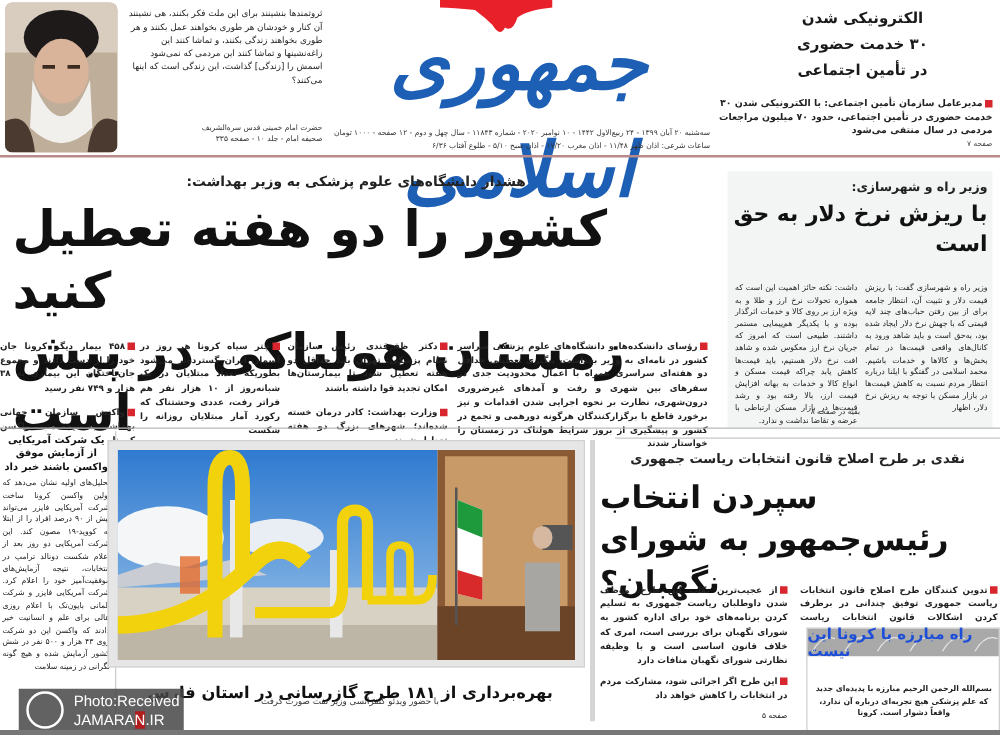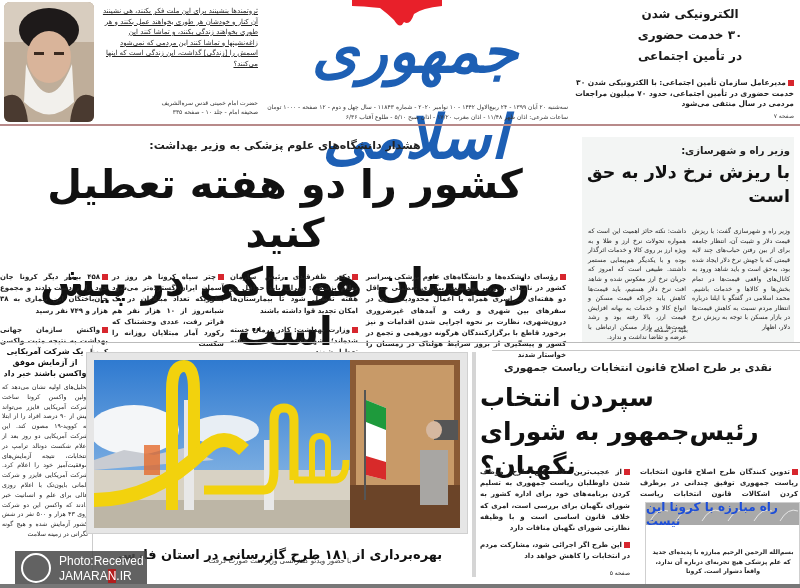--- a/index.html
+++ b/index.html
@@ -5,36 +5,36 @@
     * { box-sizing: border-box; margin: 0; padding: 0; }
     html, body { width: 800px; height: 588px; overflow: hidden; background: #ffffff; }
     body { position: relative; font-family: "DejaVu Sans", sans-serif; color: #1a1a1a; direction: rtl; }
     .abs { position: absolute; }
     .rule { position: absolute; height: 2px; background: #b88a8a; }
     .thin-rule { position: absolute; height: 1px; background: #c8c8c8; }
 
     
     .portrait { left: 4px; top: 2px; width: 90px; height: 120px; border-radius: 6px; overflow: hidden; background: #c9b9a8; direction: ltr; }
     .portrait svg { width: 100%; height: 100%; display: block; }
-    .quote { left: 98px; top: 6px; width: 160px; font-size: 7px; line-height: 10.5px; color: #222; text-decoration: underline; }
+    .quote { left: 98px; top: 6px; width: 160px; font-size: 7px; line-height: 10.5px; color: #222; }
     .quote-src { left: 98px; top: 98px; width: 160px; font-size: 6px; line-height: 9px; text-align: right; color: #333; }
 
     .logo { left: 270px; top: 0; width: 290px; height: 100px; direction: ltr; }
     .logo-text { position: absolute; left: 0; top: 8px; width: 290px; text-align: center; font-family: "DejaVu Serif", serif; font-weight: bold; font-style: italic; font-size: 60px; color: #1d5fb4; direction: rtl; line-height: 86px; letter-spacing: -2px; }
     .logo-splash { position: absolute; left: 82px; top: 0; width: 90px; height: 30px; }
 
     .dateline { left: 262px; top: 102px; width: 306px; font-size: 6px; line-height: 10px; text-align: right; color: #333; }
 
     .top-right-title { left: 590px; top: 4px; width: 200px; text-align: center; font-weight: bold; font-size: 12px; line-height: 21px; color: #1a1a1a; }
     .top-right-body { left: 572px; top: 78px; width: 222px; font-size: 7.5px; line-height: 10.5px; text-align: right; font-weight: bold; color: #222; }
     .top-right-page { left: 572px; top: 110px; width: 222px; font-size: 6px; text-align: right; color: #444; }
 
     
     .kicker-main { left: 10px; top: 139px; width: 550px; text-align: center; font-size: 11px; font-weight: bold; color: #222; }
-    .headline-main { left: 10px; top: 160px; width: 550px; text-align: center; font-size: 40px; font-weight: bold; line-height: 49px; color: #111; font-family: "DejaVu Sans", sans-serif; letter-spacing: -1px; }
+    .headline-main { left: 10px; top: 160px; width: 550px; text-align: left; font-size: 40px; font-weight: bold; line-height: 49px; color: #111; font-family: "DejaVu Sans", sans-serif; letter-spacing: -1px; }
 
     .col-text { font-size: 7px; line-height: 11.2px; text-align: justify; color: #222; font-weight: bold; }
     .bullet { display: inline-block; width: 6px; height: 6px; background: #d7262e; margin-left: 2px; vertical-align: middle; }
 
     
     .minister-box { left: 582px; top: 137px; width: 212px; height: 206px; background: #f3f5f4; }
     .minister-kicker { left: 590px; top: 145px; width: 200px; text-align: right; font-size: 10px; font-weight: bold; color: #222; }
     .minister-head { left: 584px; top: 160px; width: 206px; text-align: right; font-size: 17.5px; font-weight: bold; line-height: 24px; color: #111; }
     .minister-col { top: 226px; width: 98px; font-size: 6.3px; line-height: 9.6px; font-weight: normal; }
     .minister-more { left: 590px; top: 326px; width: 98px; font-size: 6px; text-align: right; color: #333; }

